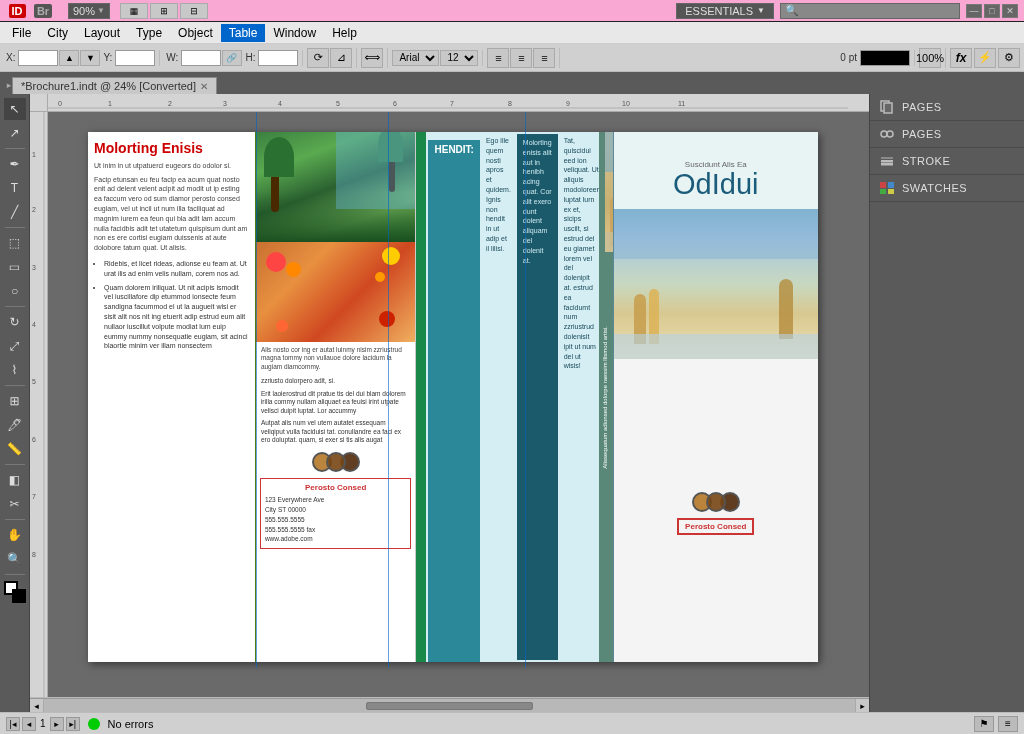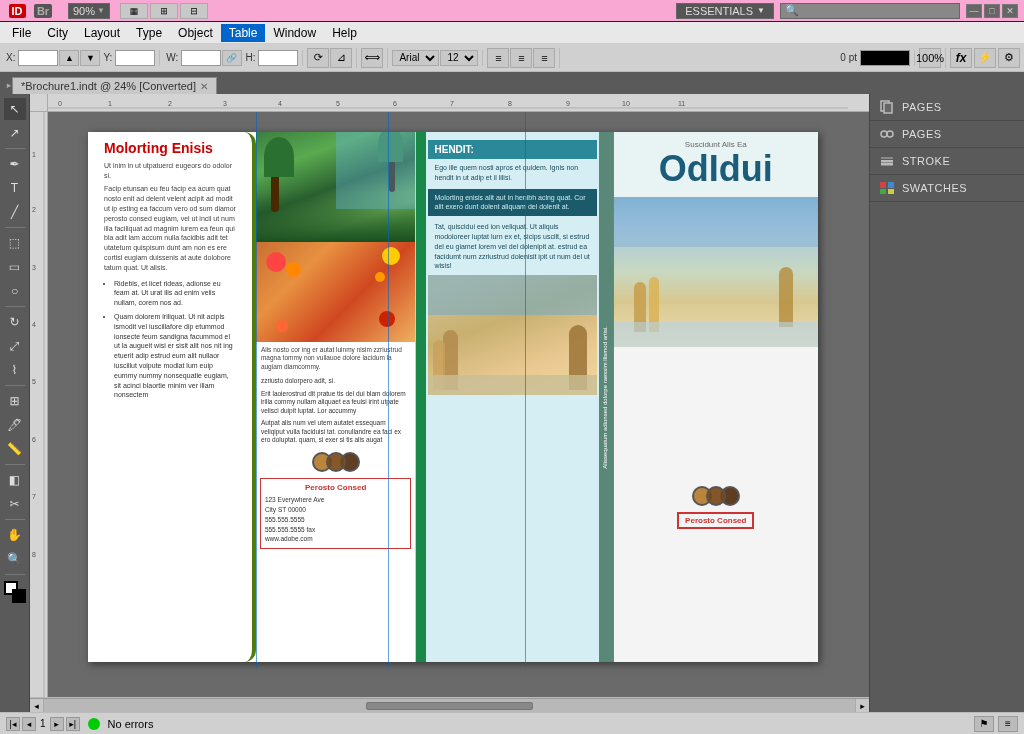--- a/index.html
+++ b/index.html
@@ -359,21 +359,21 @@
         <text x="2" y="445" font-size="7" fill="#555">8</text>
       </svg>
     </div>
 
     <div class="canvas-content">
 
       <div class="document-page">
 
         <div style="display:flex;width:100%;height:100%;position:relative;">
 
-          <div style="width:23%;padding:8px 16px;border-right:4px solid #4d7c0f;overflow:hidden;border-radius:12px;">
+          <div style="width:23%;padding:8px 6px;border-right:1px solid #4d7c0f;overflow:hidden;">
             <div class="brochure-title">Molorting Enisis</div>
             <div style="font-size:7px;color:#444;line-height:1.4;margin-bottom:4px;">Ut inim in ut utpatuerci eugeors do odolor si.</div>
             <div style="font-size:7px;color:#444;line-height:1.4;margin-bottom:6px;">Facip etunsan eu feu facip ea acum quat nosto enit ad delent velent acipit ad modit ut ip esting ea faccum vero od sum diamor perosto consed eugiam, vel ut incil ut num illa faciliquat ad magnim iurem ea feun qui bla adit lam accum nulla facidbis adit tet utatetum quispisum dunt am non es ere cortisi eugiam duissenis at aute dolobore tatum quat. Ut alisis.</div>
             <ul style="padding-left:10px;margin:0;">
               <li style="font-size:7px;color:#333;line-height:1.4;margin-bottom:4px;">Ridebis, et licet rideas, adionse eu feam at. Ut urat ilis ad enim velis nullam, corem nos ad.</li>
               <li style="font-size:7px;color:#333;line-height:1.4;">Quam dolorem iriliquat. Ut nit acipis ismodit vel iuscillafore dip etummod ionsecte feum sandigna facummod el ut la augueit wisi er sisit alit nos nit ing etuerit adip estrud eum alit nullaor iuscillut volpute modiat lum euip eummy nummy nonsequatie eugiam, sit acinci blaortie minim ver illam nonsectem</li>
             </ul>
           </div>
 
           <div style="width:22%;border-right:1px solid #ccc;overflow:hidden;display:flex;flex-direction:column;">
@@ -423,21 +423,21 @@
           </div>
 
           <div style="width:27%;background:#d4eef4;border-right:1px solid #5a8898;display:flex;flex-direction:column;position:relative;overflow:hidden;">
 
             <div style="position:absolute;left:0;top:0;bottom:0;width:10px;background:#1a8848;"></div>
 
             <div style="position:absolute;right:0;top:0;bottom:0;width:14px;background:#5a8878;display:flex;align-items:center;justify-content:center;overflow:hidden;">
               <div style="writing-mode:vertical-rl;transform:rotate(180deg);font-size:6px;color:white;white-space:nowrap;line-height:1.2;">Alissequatum adionsed dolorpe raessim llismod artisi.</div>
             </div>
 
-            <div style="margin-left:12px;margin-right:16px;flex:1;display:flex;flex-direction:column;">
+            <div style="margin-left:12px;margin-right:16px;flex:1;display:flex;flex-direction:row;">
 
               <div style="background:#2a8898;color:white;padding:4px 6px;margin-top:8px;font-size:10px;font-weight:bold;">HENDIT:</div>
 
               <div style="padding:4px 6px;font-size:7px;color:#1a4a5a;line-height:1.4;">Ego ille quem nosti apros et quidem. Ignis non hendit in ut adip et il lilisi.</div>
 
               <div style="background:#1a5a6a;padding:4px 6px;margin:2px 0;">
                 <div style="font-size:7px;color:#cce8f0;line-height:1.4;">Molorting enisis alit aut in henibh acing quat. Cor alit exero dunt dolent aliquam del dolenit at.</div>
               </div>
 
               <div style="padding:4px 6px;font-size:7px;color:#1a4a5a;line-height:1.4;">Tat, quiscidui eed ion veliquat. Ut aliquis modoloreer luptat lurn ex et, sicips uscilt, si estrud del eu giamet lorem vel del dolenipit at. estrud ea facidumt num zzriustrud dolenisit ipit ut num del ut wisis!</div>
@@ -451,22 +451,22 @@
                 <div style="position:absolute;bottom:0;left:0;right:0;height:20px;background:rgba(200,190,150,0.8);"></div>
                 <div style="position:absolute;top:0;left:0;right:0;height:40px;background:rgba(100,170,210,0.5);"></div>
               </div>
 
             </div>
           </div>
 
           <div style="width:28%;background:#e8f4f0;display:flex;flex-direction:column;overflow:hidden;">
 
             <div style="padding:8px;background:#e8f4f4;">
-              <div style="font-size:8px;color:#666;text-align:center;">Suscidunt Alis Ea</div>
-              <div style="font-size:36px;font-weight:bold;color:#1a5c7a;text-align:center;line-height:1.1;">OdIdui</div>
+              <div style="font-size:8px;color:#666;text-align:center;margin-top:20px;">Suscidunt Alis Ea</div>
+              <div style="font-size:29px;font-weight:normal;color:#1a5c7a;text-align:center;line-height:1.1;">OdIdui</div>
             </div>
 
             <div style="width:100%;height:150px;background:linear-gradient(180deg,#88b8d0 0%,#a8c8e0 20%,#c8d8c0 50%,#d8c890 70%,#e8d8a8 90%,#f0e0b0 100%);position:relative;overflow:hidden;flex-shrink:0;">
 
               <div style="position:absolute;bottom:15px;left:20px;width:12px;height:50px;background:rgba(200,160,80,0.9);border-radius:6px 6px 0 0;"></div>
               <div style="position:absolute;bottom:15px;left:35px;width:10px;height:55px;background:rgba(220,180,90,0.9);border-radius:5px 5px 0 0;"></div>
               <div style="position:absolute;bottom:20px;right:25px;width:14px;height:60px;background:rgba(180,140,60,0.8);border-radius:7px 7px 0 0;"></div>
 
               <div style="position:absolute;bottom:0;left:0;right:0;height:25px;background:rgba(180,210,230,0.6);"></div>
 

